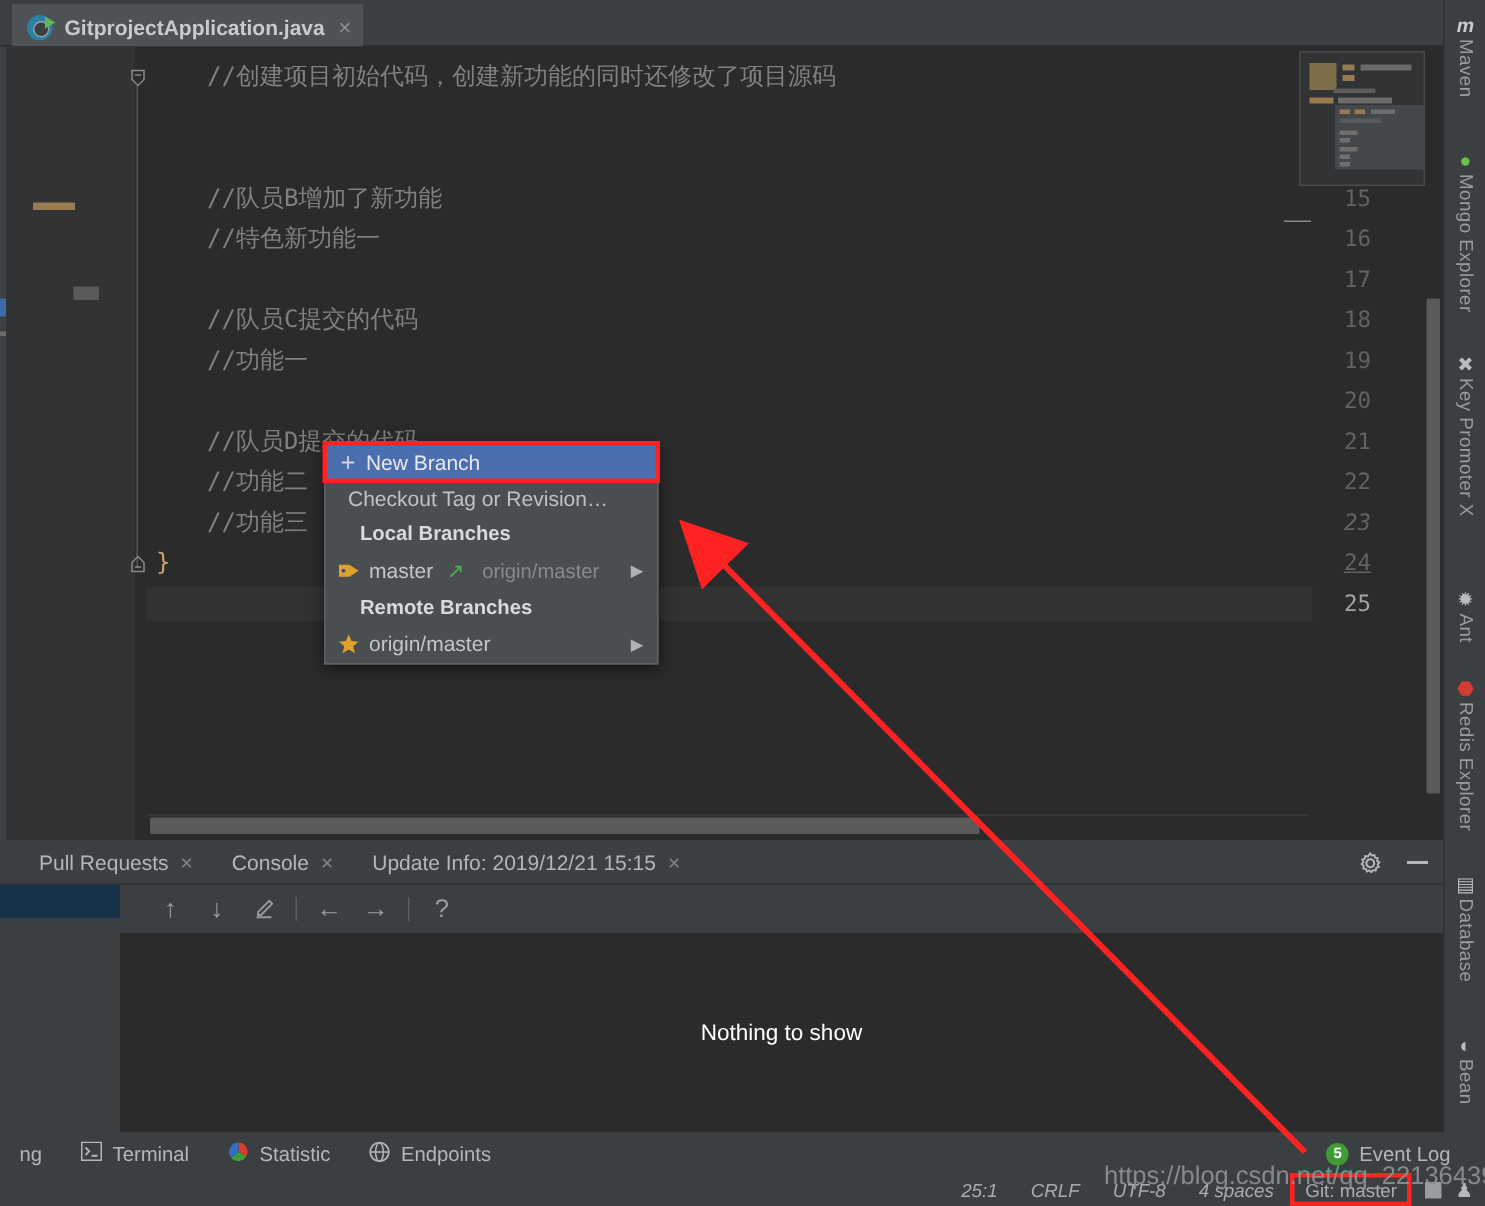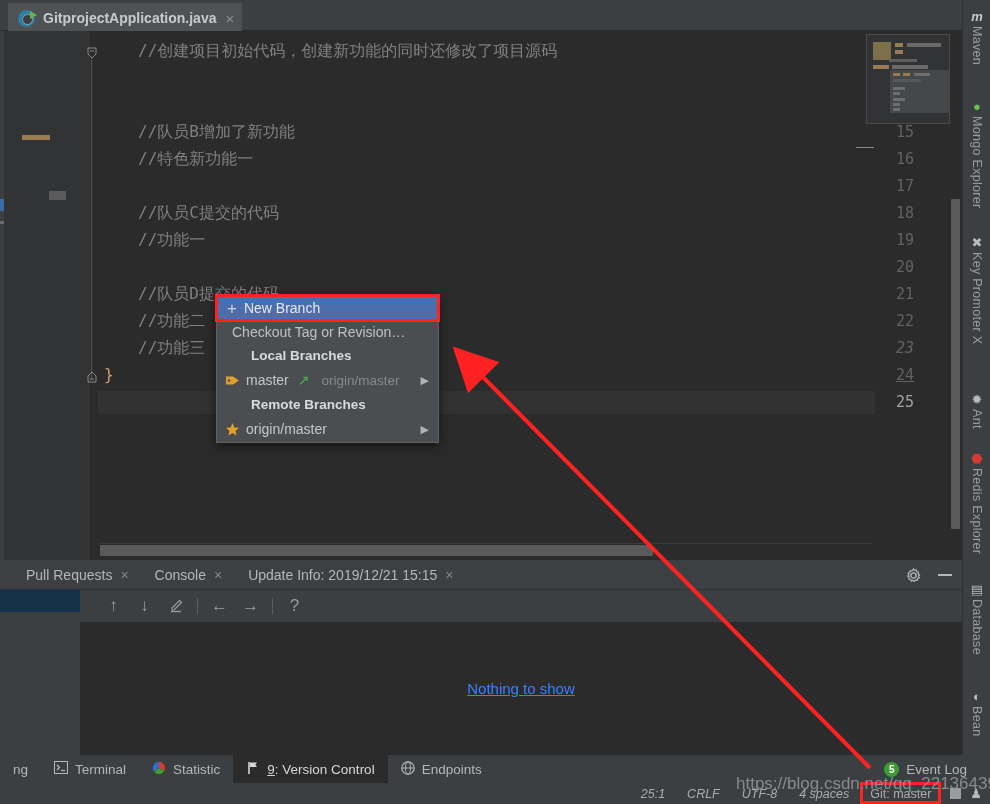--- a/index.html
+++ b/index.html
@@ -122,21 +122,21 @@
   }
   .popup-item.sel {
     background: #4b6eaf; color: #e6e8ea;
     outline: 3px solid #ff2222; outline-offset: -1px;
     position: relative; z-index: 2;
   }
   .plus { color: #cfd2d4; font-size: 17px; margin-right: 7px; line-height: 1; }
   .popup-item.indent { padding-left: 15px; }
   .popup-head {
     height: 23px; display: flex; align-items: center; padding-left: 23px;
-    color: #d8dadc; font-size: 13.5px; font-weight: bold; margin-left: 11px;
+    color: #d8dadc; font-size: 13.5px; font-weight: bold;
   }
   .branch-row {
     height: 26px; display: flex; align-items: center; padding-left: 8px;
     color: #c3c6c8; font-size: 14px; cursor: pointer;
   }
   .tag-ico { width: 15px; height: 13px; margin-right: 6px; flex: none; }
   .star-ico { width: 15px; height: 15px; margin-right: 6px; flex: none; }
   .arrow-up { color: #4caf50; font-size: 14px; margin-left: 9px; }
   .tracking { color: #878a8c; font-size: 13.5px; margin-left: 12px; }
   .chev { color: #b0b3b5; font-size: 11px; margin-left: auto; margin-right: 9px; }
@@ -171,21 +171,21 @@
   }
   .tb-btn {
     width: 31px; height: 26px; display: flex; align-items: center; justify-content: center;
     color: #9a9da0; font-size: 17px; cursor: pointer;
   }
   .tb-sep { width: 1px; height: 16px; background: #5a5d5f; margin: 0 6px; }
   .nothing {
     position: absolute; left: 80px; top: 32px; right: 0; bottom: 0;
     display: flex; align-items: center; justify-content: center;
   }
-  .nothing span { color: #3b82f6; font-size: 15px; text-decoration: underline; }
+  .nothing span { color: #ffffff; font-size: 15px; }
 
   
   .toolstrip {
     position: absolute; left: 0; top: 755px; width: 990px; height: 28px;
     background: #3c3f41; display: flex; align-items: stretch;
   }
   .ts-item {
     display: flex; align-items: center; padding: 0 13px; gap: 7px;
     color: #b4b7b9; font-size: 13.5px; cursor: pointer; white-space: nowrap;
   }
@@ -433,29 +433,20 @@
       <span>
         <svg width="14" height="14" viewBox="0 0 14 14">
             <circle cx="7" cy="7" r="6.3" fill="#2b2b2b"></circle>
             <path d="M7 7 L7 0.7 A6.3 6.3 0 0 1 12.5 9.7 Z" fill="#e03a2f"></path>
             <path d="M7 7 L12.5 9.7 A6.3 6.3 0 0 1 2 10.8 Z" fill="#3f9c35"></path>
             <path d="M7 7 L2 10.8 A6.3 6.3 0 0 1 7 0.7 Z" fill="#2f6fc4"></path>
           </svg>
       </span>
       <span>Statistic</span>
     </div>
-    <div class="ts-item active">
-      <span>
-        <svg width="14" height="14" viewBox="0 0 14 14">
-            <path d="M3 1 v12" stroke="#d4d7d9" stroke-width="1.6"></path>
-            <path d="M4 1.5 h7 l-1.6 2.2 L11 6 H4 Z" fill="#d4d7d9"></path>
-          </svg>
-      </span>
-      <span><u>9</u>: Version Control</span>
-    </div>
     <div class="ts-item">
       <span>
         <svg width="14" height="14" viewBox="0 0 14 14">
             <circle cx="7" cy="7" r="6.2" fill="none" stroke="#b4b7b9" stroke-width="1.2"></circle>
             <ellipse cx="7" cy="7" rx="2.6" ry="6.2" fill="none" stroke="#b4b7b9" stroke-width="1"></ellipse>
             <path d="M1 7 h12" stroke="#b4b7b9" stroke-width="1"></path>
           </svg>
       </span>
       <span>Endpoints</span>
     </div>

